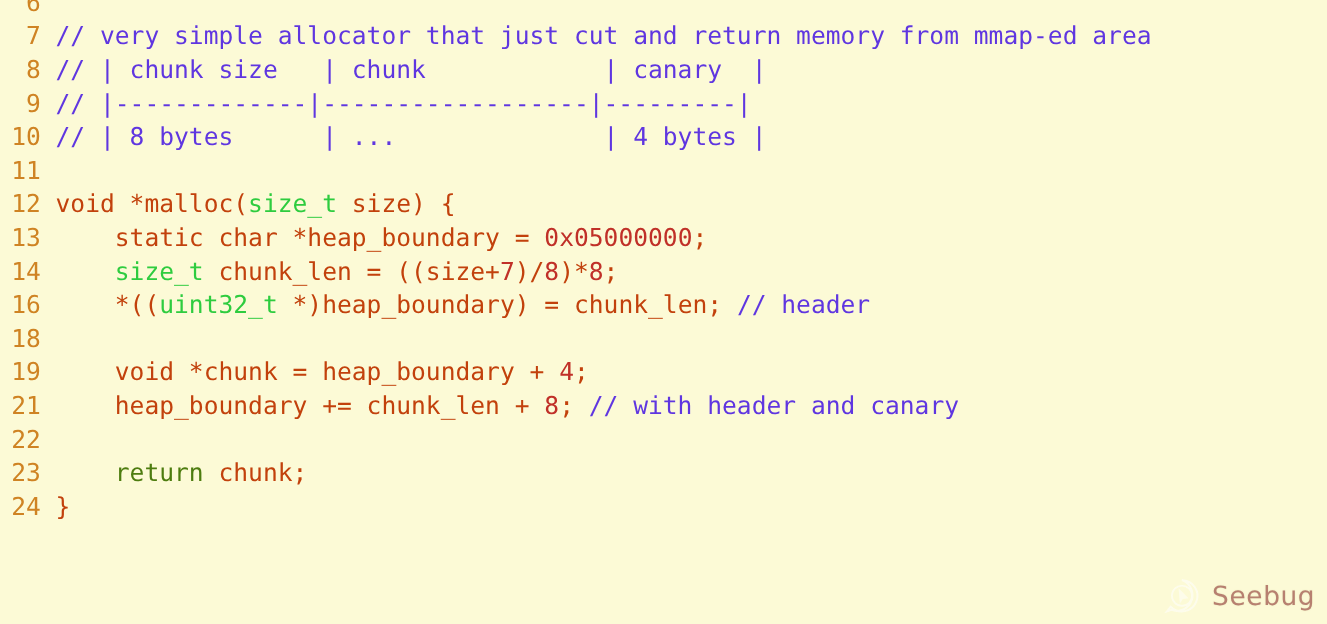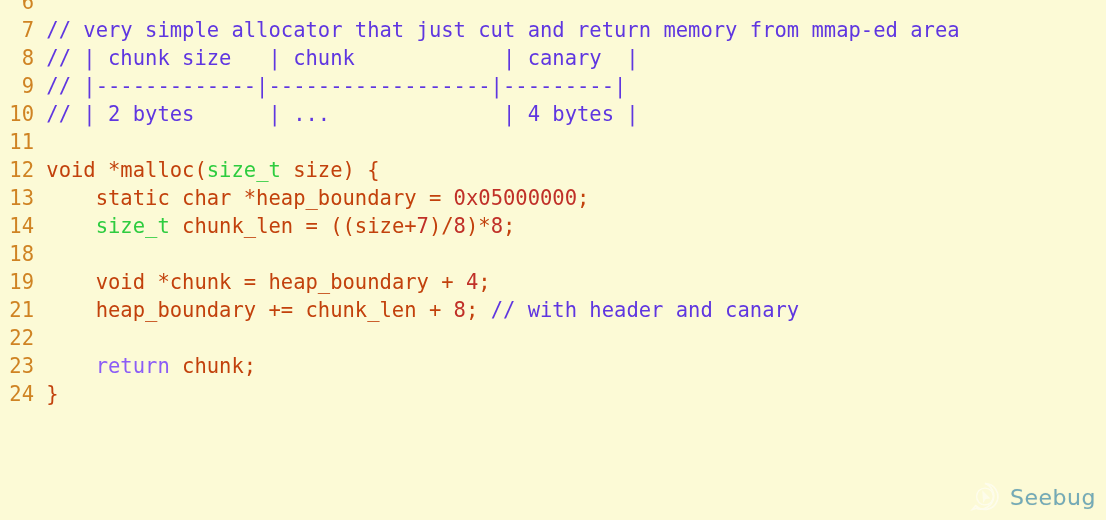--- a/index.html
+++ b/index.html
@@ -43,21 +43,21 @@
   .line-content {
     flex: 1 1 auto;
     padding-left: 12.3px;
     white-space: pre;
     color: #111111;
   }
   
   .tok-comment { color: #5f36e0; text-align: center; }
   .tok-keyword { color: #c2410c; }
   .tok-type    { color: #2ecc3f; }
-  .tok-return  { color: #8b5cf6; }
+  .tok-return  { color: #4d7c0f; }
   .tok-number  { color: #c03028; }
   .tok-plain   { color: #c2410c; }
 
   
   #watermark {
     position: absolute;
     right: 10px;
     bottom: 6px;
     display: flex;
     align-items: center;
@@ -67,39 +67,40 @@
     user-select: none;
   }
   #watermark .wm-mark {
     width: 34px;
     height: 34px;
     position: relative;
   }
   #watermark .wm-text {
     font-family: "DejaVu Sans", sans-serif;
     font-size: 22px;
-    color: #0369a1;
+    color: #7f1d1d;
     text-shadow: 0 0 1px rgba(160,150,90,0.55);
     letter-spacing: 0.5px;
   }
 </style>
 </head>
 <body>
 
 <div id="viewport">
   <div id="code-surface">
       <div class="code-line"><div class="gutter">6</div><div class="line-content"><span class="tok-plain"></span></div></div>
       <div class="code-line"><div class="gutter">7</div><div class="line-content"><span class="tok-comment">// very simple allocator that just cut and return memory from mmap-ed area</span></div></div>
       <div class="code-line"><div class="gutter">8</div><div class="line-content"><span class="tok-comment">// | chunk size   | chunk            | canary  |</span></div></div>
       <div class="code-line"><div class="gutter">9</div><div class="line-content"><span class="tok-comment">// |-------------|------------------|---------|</span></div></div>
-      <div class="code-line"><div class="gutter">10</div><div class="line-content"><span class="tok-comment">// | 2 bytes      | ...              | 4 bytes |</span></div></div>
+      <div class="code-line"><div class="gutter">10</div><div class="line-content"><span class="tok-comment">// | 8 bytes      | ...              | 4 bytes |</span></div></div>
       <div class="code-line"><div class="gutter">11</div><div class="line-content"><span class="tok-plain"></span></div></div>
       <div class="code-line"><div class="gutter">12</div><div class="line-content"><span class="tok-keyword">void</span><span class="tok-plain"> *malloc(</span><span class="tok-type">size_t</span><span class="tok-plain"> size) {</span></div></div>
       <div class="code-line"><div class="gutter">13</div><div class="line-content"><span class="tok-plain">    </span><span class="tok-keyword">static char</span><span class="tok-plain"> *heap_boundary = </span><span class="tok-number">0x05000000</span><span class="tok-plain">;</span></div></div>
       <div class="code-line"><div class="gutter">14</div><div class="line-content"><span class="tok-plain">    </span><span class="tok-type">size_t</span><span class="tok-plain"> chunk_len = ((size+</span><span class="tok-number">7</span><span class="tok-plain">)/</span><span class="tok-number">8</span><span class="tok-plain">)*</span><span class="tok-number">8</span><span class="tok-plain">;</span></div></div>
+      <div class="code-line"><div class="gutter">16</div><div class="line-content"><span class="tok-plain">    *((</span><span class="tok-type">uint32_t</span><span class="tok-plain"> *)heap_boundary) = chunk_len; </span><span class="tok-comment">// header</span></div></div>
       <div class="code-line"><div class="gutter">18</div><div class="line-content"><span class="tok-plain"></span></div></div>
       <div class="code-line"><div class="gutter">19</div><div class="line-content"><span class="tok-plain">    </span><span class="tok-keyword">void</span><span class="tok-plain"> *chunk = heap_boundary + </span><span class="tok-number">4</span><span class="tok-plain">;</span></div></div>
       <div class="code-line"><div class="gutter">21</div><div class="line-content"><span class="tok-plain">    heap_boundary += chunk_len + </span><span class="tok-number">8</span><span class="tok-plain">; </span><span class="tok-comment">// with header and canary</span></div></div>
       <div class="code-line"><div class="gutter">22</div><div class="line-content"><span class="tok-plain"></span></div></div>
       <div class="code-line"><div class="gutter">23</div><div class="line-content"><span class="tok-plain">    </span><span class="tok-return">return</span><span class="tok-plain"> chunk;</span></div></div>
       <div class="code-line"><div class="gutter">24</div><div class="line-content"><span class="tok-plain">}</span></div></div>
     </div>
 
   <div id="watermark">
     <span class="wm-mark">

